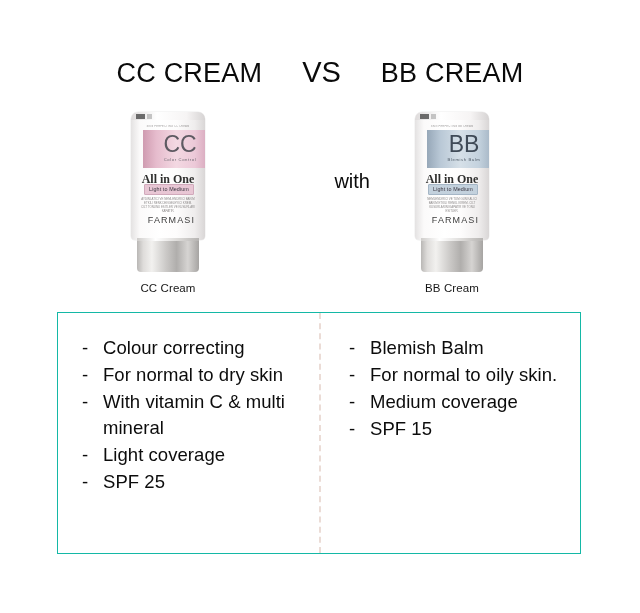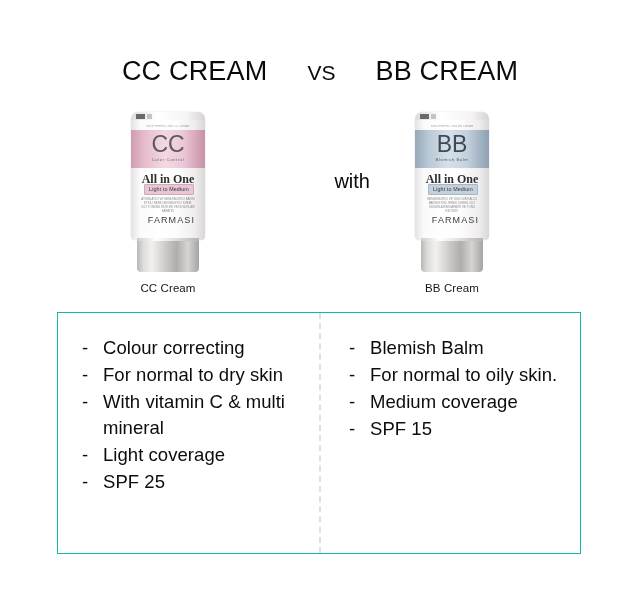--- a/index.html
+++ b/index.html
@@ -27,21 +27,21 @@
     justify-content: center;
   }
   .title-main {
     font-size: 27px;
     font-weight: 400;
     letter-spacing: 0.2px;
     color: #0a0a0a;
     white-space: nowrap;
   }
   .title-vs {
-    font-size: 21px;
+    font-size: 29px;
     font-weight: 400;
     color: #0a0a0a;
     margin: 0 40px;
     white-space: nowrap;
   }
   .title-left { margin-left: 4px; }
   .title-right { margin-right: 4px; }
 
   
   .products-row {
@@ -130,21 +130,21 @@
     font-size: 2.6px;
     color: #9c9a9a;
     letter-spacing: .2px;
     text-align: center;
     overflow: hidden;
     white-space: nowrap;
     line-height: 3px;
   }
   .color-band {
     position: absolute;
-    left: 0;
+    left: 12px;
     top: 18px;
     width: 74px;
     height: 38px;
   }
   .band-cc {
     background: linear-gradient(to right,
       #cf9bb0 0%, #e6bccd 18%, #f3d8e2 45%, #ecc9d8 70%, #c890a8 100%);
   }
   .band-bb {
     background: linear-gradient(to right,

